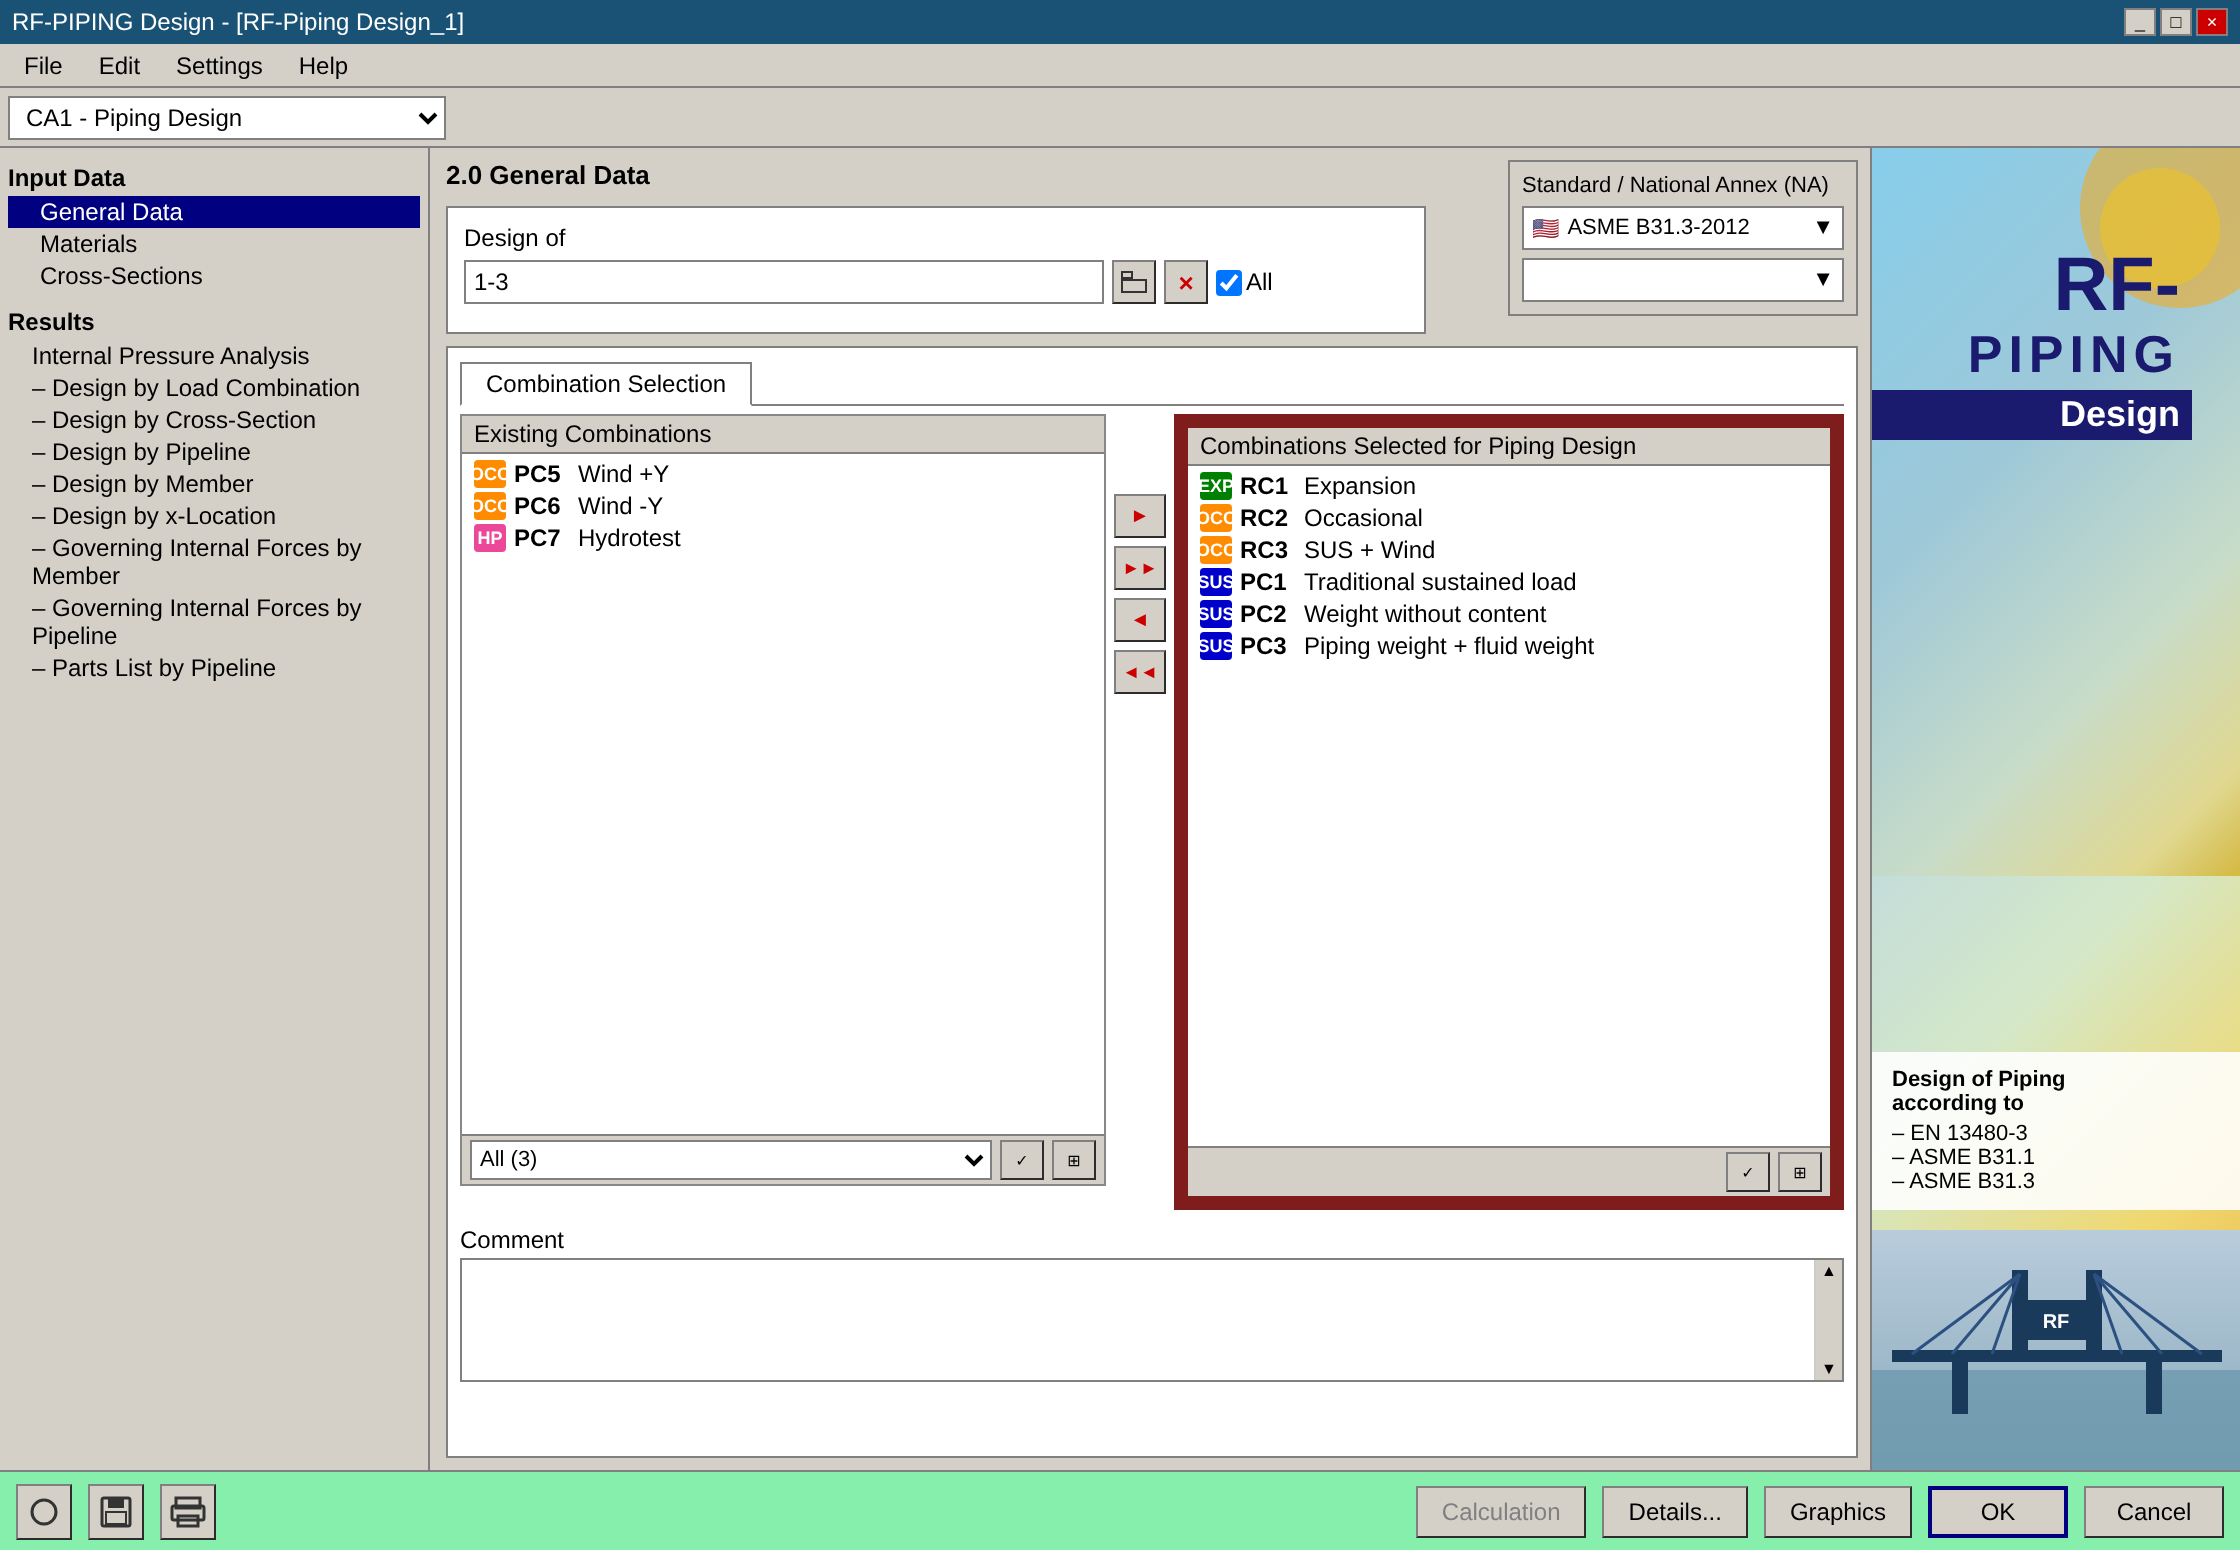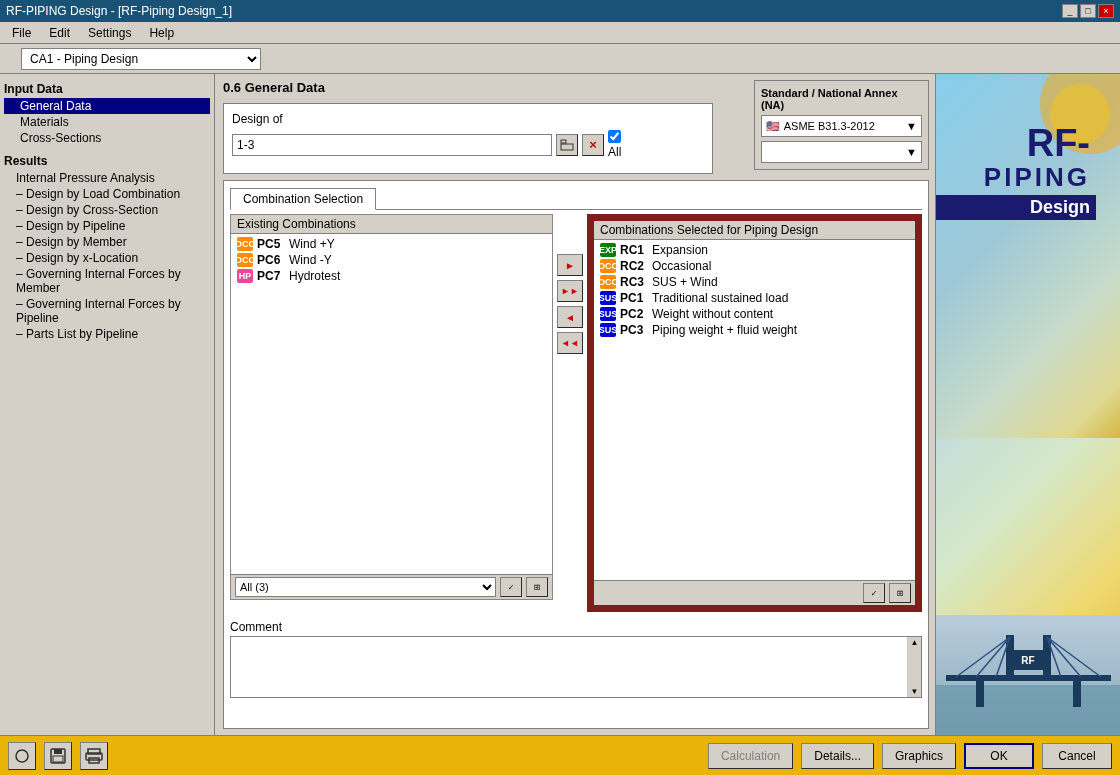--- a/index.html
+++ b/index.html
@@ -48,26 +48,25 @@
       background: #d4d0c8;
       height: 30px;
       display: flex;
       align-items: center;
       padding: 0 4px;
       border-bottom: 1px solid #808080;
       gap: 4px;
     }
     .toolbar-select {
       height: 22px;
-      width: 240px;
+      width: 219px;
       background: white;
       border: 1px solid #808080;
       font-size: 12px;
       padding: 0 4px;
-      margin-left: 17px;
     }
 
     
     .main-container {
       display: flex;
       height: calc(775px - 22px - 22px - 30px - 40px);
     }
 
     
     .left-panel {
@@ -250,21 +249,21 @@
       top: 120px;
       right: 0;
       left: 0;
       text-align: right;
       padding-right: 24px;
     }
 
     
     .status-bar {
       height: 40px;
-      background: #eab308;
+      background: #86efac;
       border-top: 1px solid #808080;
       display: flex;
       align-items: center;
       padding: 0 8px;
       gap: 8px;
     }
     .status-icon-btn {
       width: 28px; height: 28px;
       background: #d4d0c8;
       border: 1px outset #808080;
@@ -309,21 +308,20 @@
       width: 22px; height: 22px;
       background: #d4d0c8;
       border: 1px outset #808080;
       cursor: pointer;
       display: flex; align-items: center; justify-content: center;
       font-size: 10px;
     }
     .checkbox-label {
       display: flex; align-items: center; gap: 2px;
       font-size: 12px;
-      flex-direction: column;
     }
     .checkbox-label input { margin: 0; }
   </style>
 </head>
 <body>
 
 <div class="title-bar">
   <span>RF-PIPING Design - [RF-Piping Design_1]</span>
   <div class="title-bar-buttons">
     <div class="title-btn">_</div>
@@ -362,21 +360,21 @@
     <span class="nav-item" style="padding-left:12px;">– Design by x-Location</span>
     <span class="nav-item" style="padding-left:12px;">– Governing Internal Forces by Member</span>
     <span class="nav-item" style="padding-left:12px;">– Governing Internal Forces by Pipeline</span>
     <span class="nav-item" style="padding-left:12px;">– Parts List by Pipeline</span>
   </div>
 
   <div class="content-area" style="display:flex; flex-direction:column; padding:6px 6px 6px 8px;">
 
     <div style="display:flex; align-items:flex-start; justify-content:space-between; margin-bottom:6px;">
       <div>
-        <div class="panel-title" style="border-bottom:none;font-size:13px;font-weight:bold;margin-bottom:6px;">0.6 General Data</div>
+        <div class="panel-title" style="border-bottom:none;font-size:13px;font-weight:bold;margin-bottom:6px;">2.0 General Data</div>
 
         <div class="white-panel" style="padding:8px; min-width:490px;">
           <div style="font-size:12px; margin-bottom:4px;">Design of</div>
           <div class="input-row">
             <input class="pipeline-input" type="text" value="1-3" style="">
             <div class="small-btn">
               <svg width="14" height="12" viewBox="0 0 14 12">
                   <rect x="1" y="1" width="5" height="3" fill="none" stroke="#333" stroke-width="1"></rect>
                   <rect x="1" y="5" width="12" height="6" fill="none" stroke="#333" stroke-width="1"></rect>
                 </svg>
@@ -384,21 +382,21 @@
             <div class="small-btn" style="color:#cc0000; font-weight:bold; font-size:13px;">×</div>
             <label class="checkbox-label">
               <input type="checkbox" checked="" style="">
               <span>All</span>
             </label>
           </div>
         </div>
       </div>
 
       <div style="width:175px; background:#d4d0c8; border:1px solid #808080; padding:6px;">
-        <div style="font-size:11px; margin-bottom:4px;font-weight:bold;">Standard / National Annex (NA)</div>
+        <div style="font-size:11px; margin-bottom:4px;">Standard / National Annex (NA)</div>
         <div style="display:flex; align-items:center; background:white; border:1px solid #808080; height:22px; padding:0 4px; font-size:11px; margin-bottom:4px;">
           <span style="margin-right:4px;">🇺🇸</span>
           <span>ASME B31.3-2012</span>
           <span style="margin-left:auto;">▼</span>
         </div>
         <div style="display:flex; align-items:center; background:white; border:1px solid #808080; height:22px; padding:0 4px; font-size:11px;">
           <span style="margin-left:auto;">▼</span>
         </div>
       </div>
     </div>
@@ -518,20 +516,26 @@
       <div style="position:absolute; top:-20px; right:-20px; width:100px; height:100px; background:rgba(255,165,0,0.5); border-radius:50%;"></div>
       <div style="position:absolute; top:10px; right:10px; width:60px; height:60px; background:rgba(255,200,0,0.4); border-radius:50%;"></div>
     </div>
 
     <div class="rf-piping-logo" style="top:50px;">
       <div style="font-size:38px; font-weight:900; color:#1a1a6e; line-height:1; text-align:right; padding-right:6px;">RF-</div>
       <div style="font-size:26px; font-weight:900; color:#1a1a6e; letter-spacing:3px; text-align:right; padding-right:6px;">PIPING</div>
       <div style="font-size:18px; font-weight:bold; color:white; background:#1a1a6e; display:block; padding:2px 6px; text-align:right; margin-top:2px;">Design</div>
     </div>
 
+    <div style="position:absolute; bottom:130px; left:0; right:0; background:rgba(255,255,255,0.88); padding:8px 10px; font-size:11px;">
+      <div style="font-weight:bold; margin-bottom:3px;">Design of Piping<br>according to</div>
+      <div>– EN 13480-3</div>
+      <div>– ASME B31.1</div>
+      <div>– ASME B31.3</div>
+    </div>
 
     <div style="position:absolute; bottom:0; left:0; right:0; height:120px; background: linear-gradient(to bottom, #b8ccdc, #8aaabb);">
       <svg width="185" height="120" viewBox="0 0 185 120">
 
         <rect x="0" y="70" width="185" height="50" fill="#6694aa" opacity="0.7"></rect>
 
         <rect x="10" y="60" width="165" height="6" fill="#1a3a5c"></rect>
 
         <rect x="70" y="20" width="8" height="46" fill="#1a3a5c"></rect>
         <rect x="107" y="20" width="8" height="46" fill="#1a3a5c"></rect>

